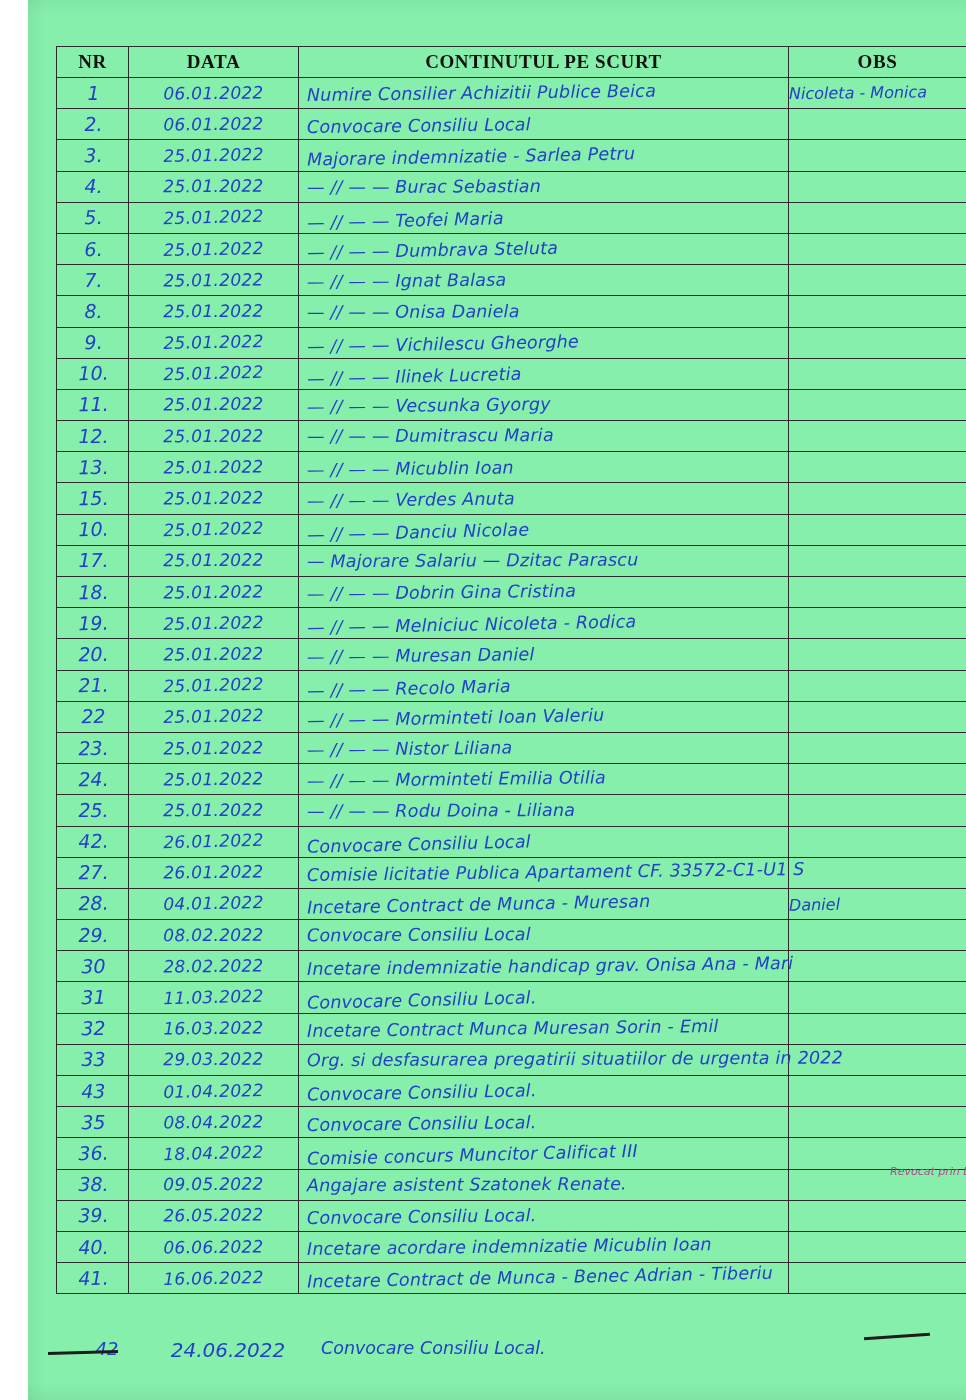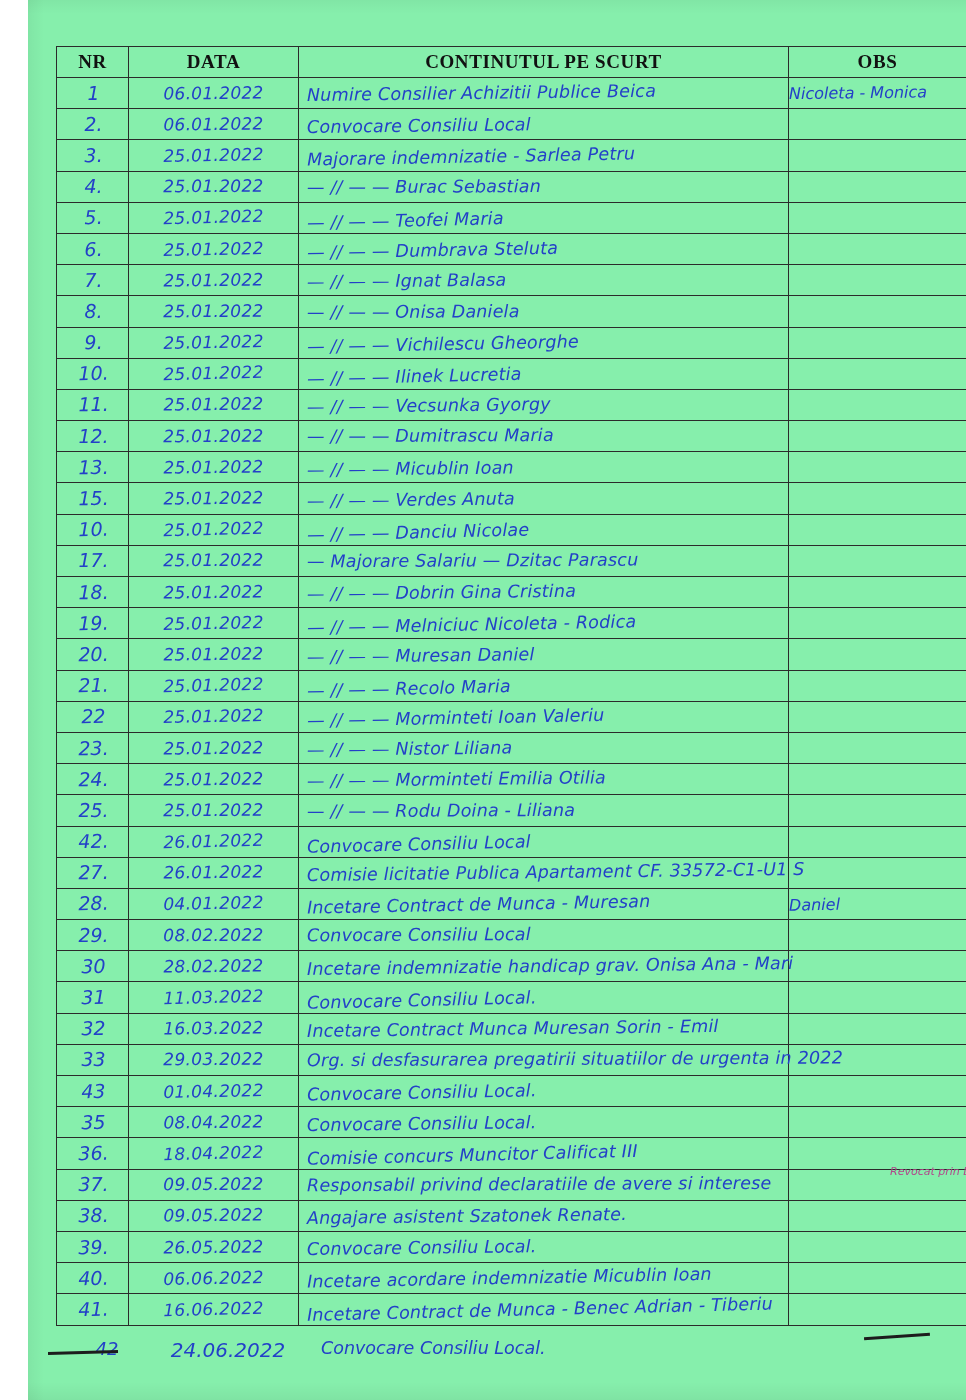--- a/index.html
+++ b/index.html
@@ -659,34 +659,20 @@
           </td>
           <td class="cont">
             <span class="hw">Comisie concurs Muncitor Calificat III</span>
           </td>
           <td class="obs">
             <span class="hw"></span>
           </td>
         </tr>
         <tr>
           <td class="nr">
-            <span class="hw">37.</span>
-          </td>
-          <td class="data">
-            <span class="hw">09.05.2022</span>
-          </td>
-          <td class="cont overflow">
-            <span class="hw">Responsabil privind declaratiile de avere si interese</span>
-          </td>
-          <td class="obs">
-            <span class="hw"></span>
-          </td>
-        </tr>
-        <tr>
-          <td class="nr">
             <span class="hw">38.</span>
           </td>
           <td class="data">
             <span class="hw">09.05.2022</span>
           </td>
           <td class="cont">
             <span class="hw">Angajare asistent Szatonek Renate.</span>
           </td>
           <td class="obs">
             <span class="hw"></span>

